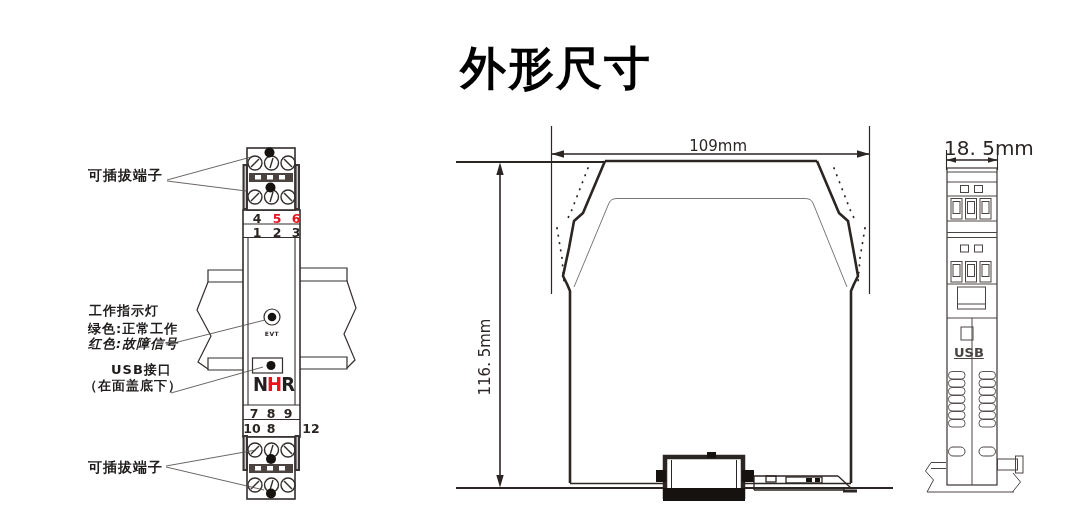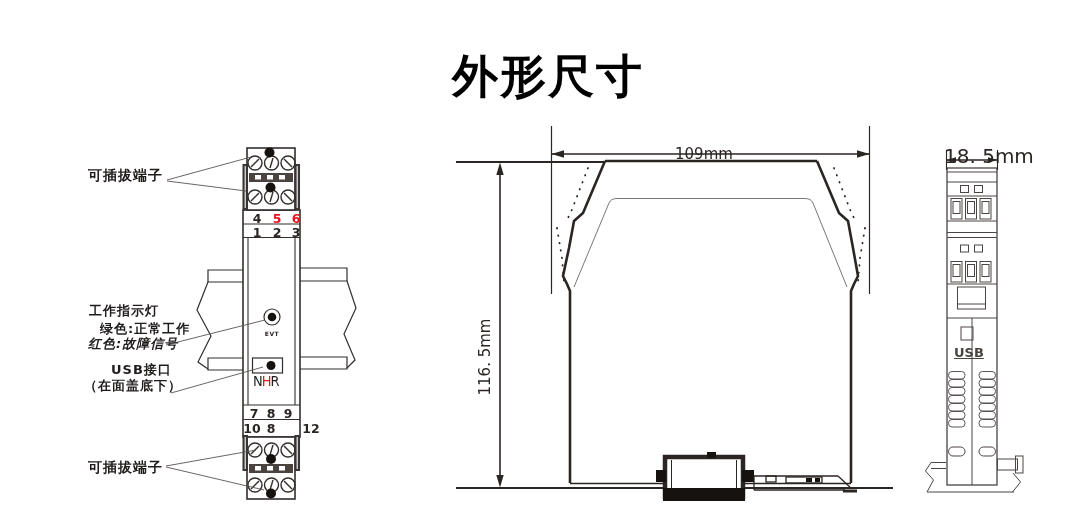--- a/index.html
+++ b/index.html
@@ -9,23 +9,23 @@
   .abs{position:absolute;white-space:nowrap;}
   .title{font-size:46px;font-weight:700;letter-spacing:2px;color:#000;}
   .cn{font-size:13px;font-weight:600;letter-spacing:1px;color:#1f1c1b;}
   .cn-lg{font-size:14px;}
   .dim{font-size:15px;color:#2b2523;}
   .dim-sm{font-size:20px;}
   .dim-v{width:88px;text-align:center;transform:rotate(-90deg);transform-origin:center;}
   .num{font-size:12.5px;font-weight:700;color:#2b2523;transform:translateX(-50%);}
   .tiny{font-size:6px;font-weight:700;color:#2b2523;transform:translateX(-50%);letter-spacing:.5px;}
   .usb-sm{font-size:13px;font-weight:700;color:#4a4442;text-decoration:underline;}
-  .logo{font-size:13px;font-weight:400;letter-spacing:-1px;color:#231f20;transform:scaleY(1.05);}
+  .logo{font-size:18px;font-weight:700;letter-spacing:-1px;color:#231f20;transform:scaleY(1.05);}
   .logo .mid{color:#e8131c;}
-  .ctr{text-align:left;margin-top:8px;}
+  .ctr{text-align:right;}
 </style>
 </head>
 <body>
 
 <div class="stage">
 
   <svg width="1080" height="523" viewBox="0 0 1080 523">
 
     <g fill="none" stroke="#332e2c" stroke-width="1.4">
 
@@ -265,21 +265,21 @@
         <polygon points="997.5,160 988,157.2 988,162.8" fill="#2b2523" stroke="none"></polygon>
       </g>
     </g>
   </svg>
 
   <div class="abs title ctr" style="left:452px;top:38px;width:200px;">外形尺寸</div>
 
   <div class="abs cn cn-lg" style="left:88px;top:167px;">可插拔端子</div>
 
   <div class="abs cn" style="left:89px;top:302px;">工作指示灯</div>
-  <div class="abs cn" style="left:100px;top:320px;">绿色:正常工作</div>
+  <div class="abs cn" style="left:88px;top:320px;">绿色:正常工作</div>
   <div class="abs cn" style="left:88px;top:335px;font-style:italic;">红色:故障信号</div>
 
   <div class="abs cn" style="left:111px;top:361px;text-align:center;">USB接口</div>
   <div class="abs cn" style="left:84px;top:377px;">（在面盖底下）</div>
 
   <div class="abs cn cn-lg" style="left:88px;top:459px;">可插拔端子</div>
 
   <span class="abs num" style="left: 257px; top: 210.5px; color: rgb(43, 37, 35);">4</span>
   <span class="abs num" style="left: 277px; top: 210.5px; color: rgb(232, 19, 28);">5</span>
   <span class="abs num" style="left: 296px; top: 210.5px; color: rgb(232, 19, 28);">6</span>

